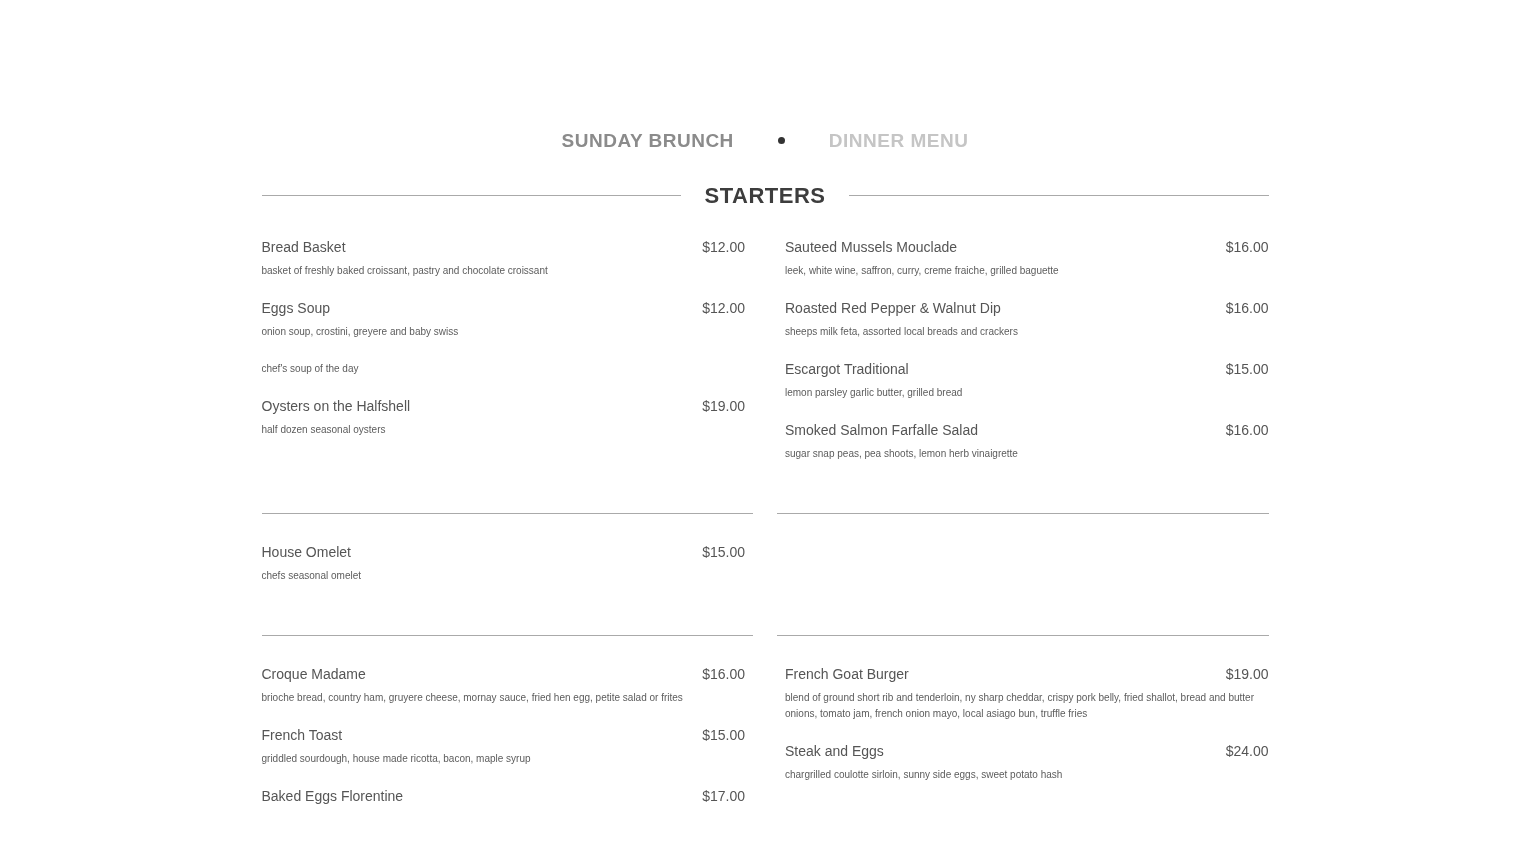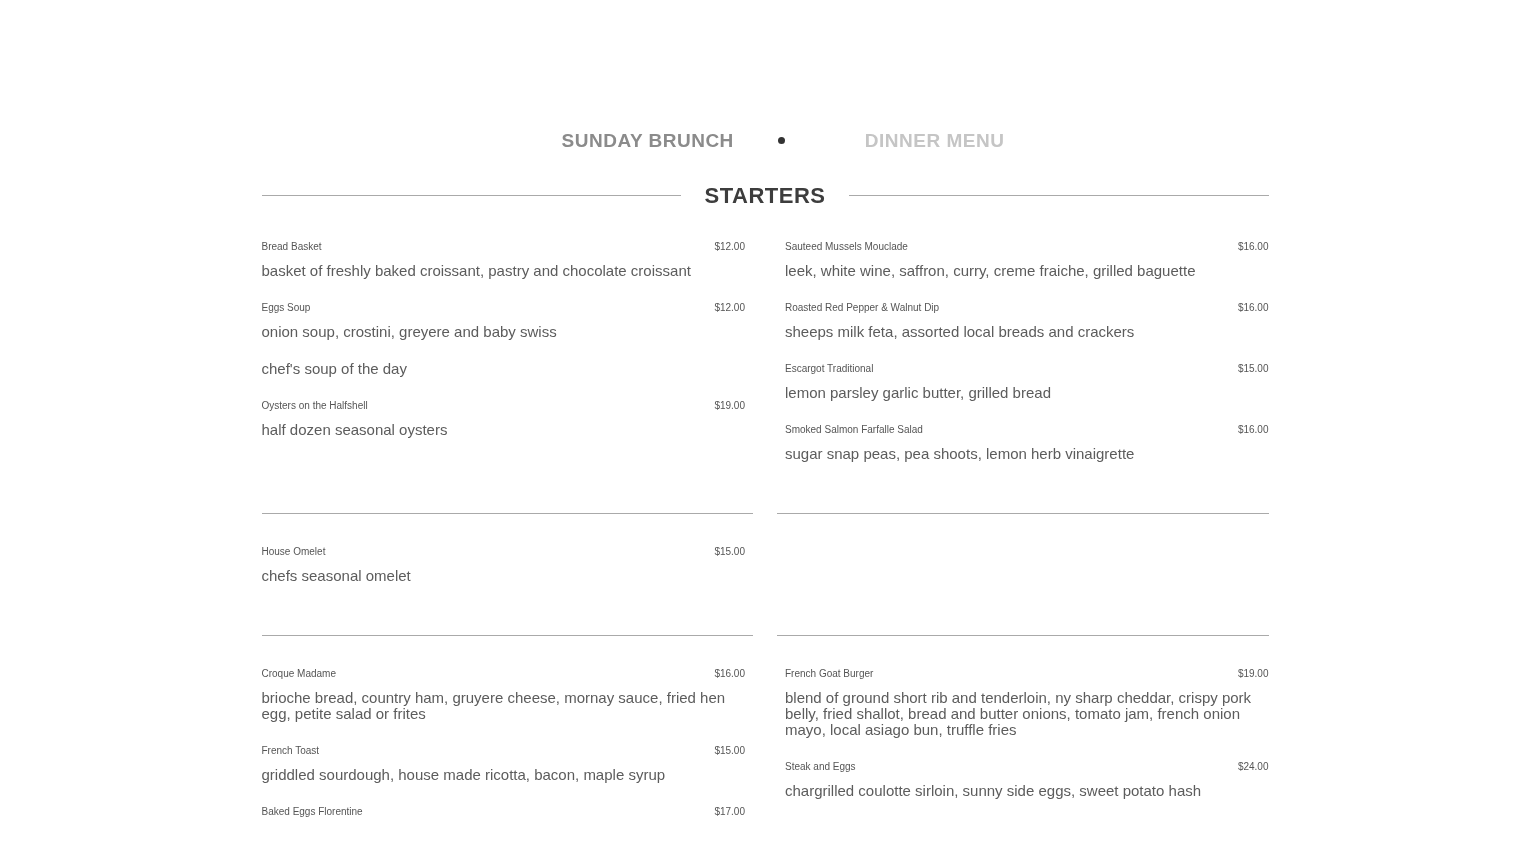--- a/index.html
+++ b/index.html
@@ -27,21 +27,20 @@
     margin-bottom: 3px;
   }
   .tab {
     font-size: 19px;
     font-weight: bold;
     letter-spacing: 0.5px;
     line-height: 23px;
     text-decoration: none;
     cursor: pointer;
     white-space: nowrap;
-    margin-left: 36px;
   }
   .tab.active   { color: var(--c-tab-active, #8b8b8b); }
   .tab.inactive { color: var(--c-tab-inactive, #c5c5c5); }
   .bullet {
     width: 7px;
     height: 7px;
     border-radius: 50%;
     background: var(--c-bullet, #333333);
     flex: 0 0 auto;
   }
@@ -66,29 +65,29 @@
     display: grid;
     grid-template-columns: 1fr 1fr;
     column-gap: 40px;
   }
   
   .menu-item { margin-bottom: 21px; }
   .item-head {
     display: flex;
     justify-content: space-between;
     align-items: baseline;
-    font-size: 10px;
+    font-size: 14px;
     line-height: 16px;
     margin-bottom: 8px;
     color: var(--c-item, #555555);
   }
   .item-name  { padding-right: 12px; }
   .item-price { white-space: nowrap; }
   .item-desc {
-    font-size: 15px;
+    font-size: 10px;
     line-height: 16px;
     color: var(--c-desc, #5c5c5c);
   }
 </style>
 </head>
 <body>
 
 <div class="page">
 
   <nav class="tabs">

